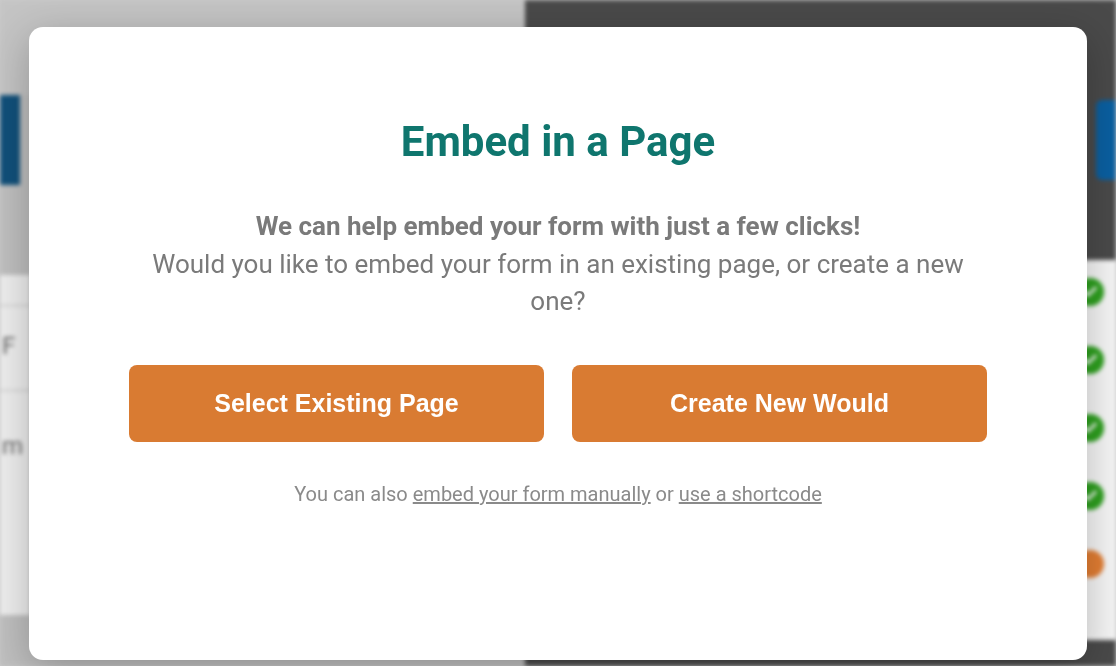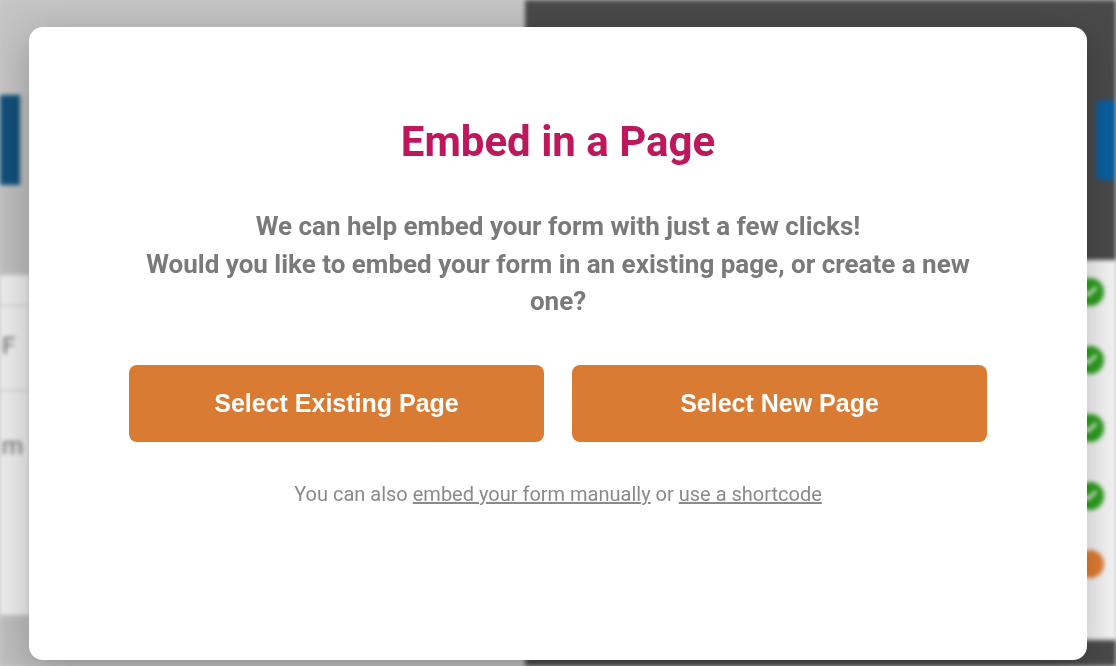--- a/index.html
+++ b/index.html
@@ -134,32 +134,32 @@
       bottom: 6px;
       background: #ffffff;
       border-radius: 14px;
       box-shadow: 0 10px 40px rgba(0,0,0,0.25);
       padding: 90px 100px 50px 100px;
       text-align: center;
     }
     .modal-title {
       font-size: 42px;
       font-weight: 700;
-      color: #be185d;
+      color: #0f766e;
       margin-bottom: 42px;
     }
     .modal-lead {
       font-size: 26px;
       font-weight: 700;
       color: #7a7a7a;
       line-height: 1.45;
     }
     .modal-sub {
       font-size: 26px;
-      font-weight: 700;
+      font-weight: 400;
       color: #7a7a7a;
       line-height: 1.45;
       margin-bottom: 44px;
     }
     .btn-row {
       display: flex;
       gap: 28px;
       justify-content: center;
       margin-bottom: 40px;
     }
@@ -221,18 +221,18 @@
   </div>
   <div class="bg-orange" style="top:550px"></div>
 </div>
 
 <div class="modal">
   <h1 class="modal-title">Embed in a Page</h1>
   <p class="modal-lead">We can help embed your form with just a few clicks!</p>
   <p class="modal-sub">Would you like to embed your form in an existing page, or create a new one?</p>
   <div class="btn-row">
     <button class="btn">Select Existing Page</button>
-    <button class="btn">Select New Page</button>
+    <button class="btn">Create New Would</button>
   </div>
   <p class="modal-footer">
     <span>You can also </span><a>embed your form manually</a><span> or </span><a>use a shortcode</a>
   </p>
 </div>
 
 </body></html>

